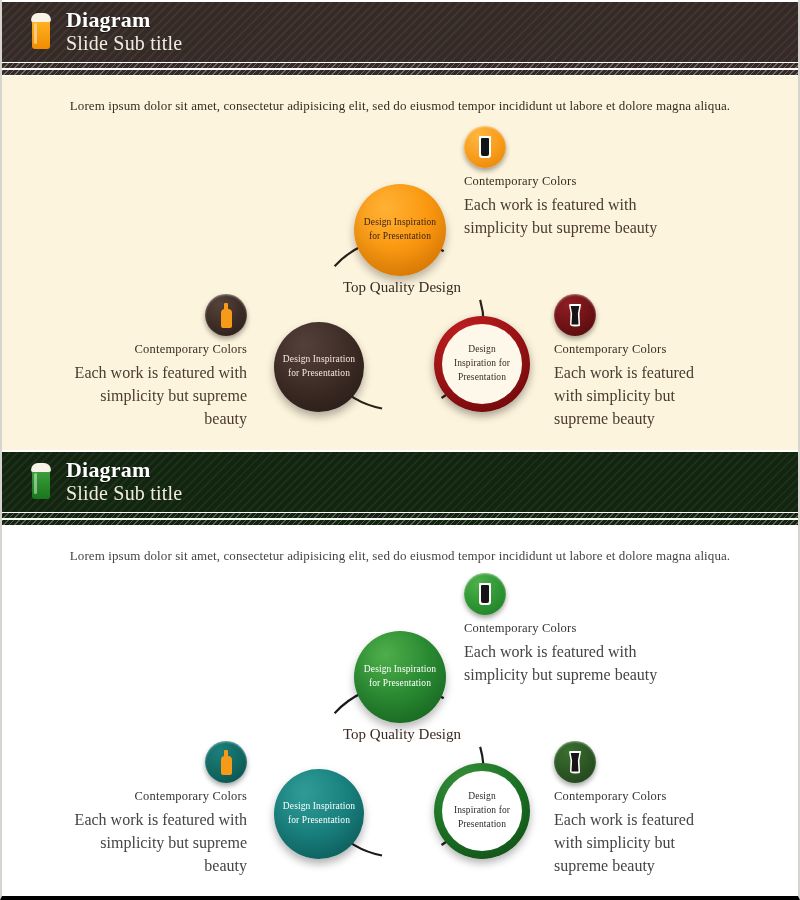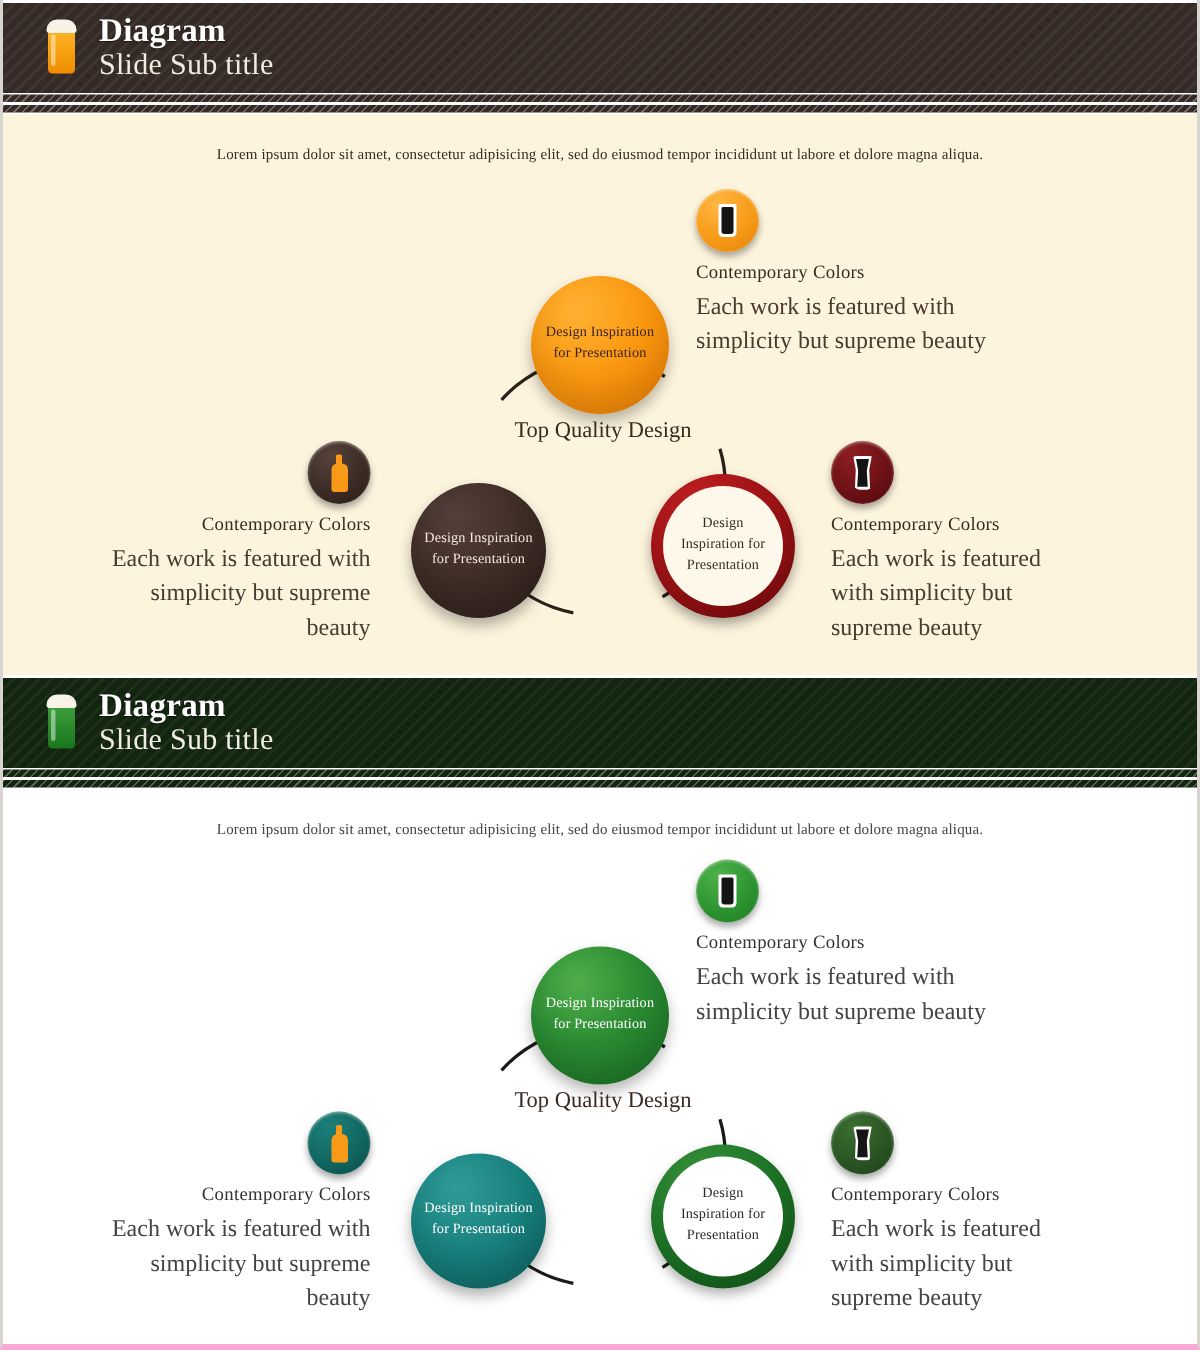--- a/index.html
+++ b/index.html
@@ -8,21 +8,21 @@
     background: #ffffff;
     font-family: "Liberation Serif", "DejaVu Serif", serif;
     overflow: hidden;
   }
   .page {
     position: relative;
     width: 800px; height: 900px;
     background: #ffffff;
     border-left: 2px solid #d8d5d0;
     border-right: 2px solid #d8d5d0;
-    border-bottom: 4px solid #f9a8d4;
+    border-bottom: 4px solid #000000;
     overflow: hidden;
   }
 
   
   .slide { position: relative; width: 100%; overflow: hidden; }
   .slide-1 { height: 450px; }
   .slide-2 { height: 446px; }
 
   
   .hdr {
@@ -116,21 +116,21 @@
 
   
   .body-area { position: relative; width:100%; }
   .body-1 { height: 374px; background:#fdf4dd; }
   .body-2 { height: 370px; background:#ffffff; }
 
   .lorem {
     position:absolute;
     top: 22px; left: 0; right:0;
     text-align: center;
-    font-size: 10px;
+    font-size: 13px;
     color: #3a2a22;
     letter-spacing: 0.1px;
   }
   .body-2 .lorem { color: #444; }
 
   
   .diagram { position:absolute; inset:0; }
 
   .arcs { position:absolute; left:0; top:0; width:100%; height:100%; }
 

